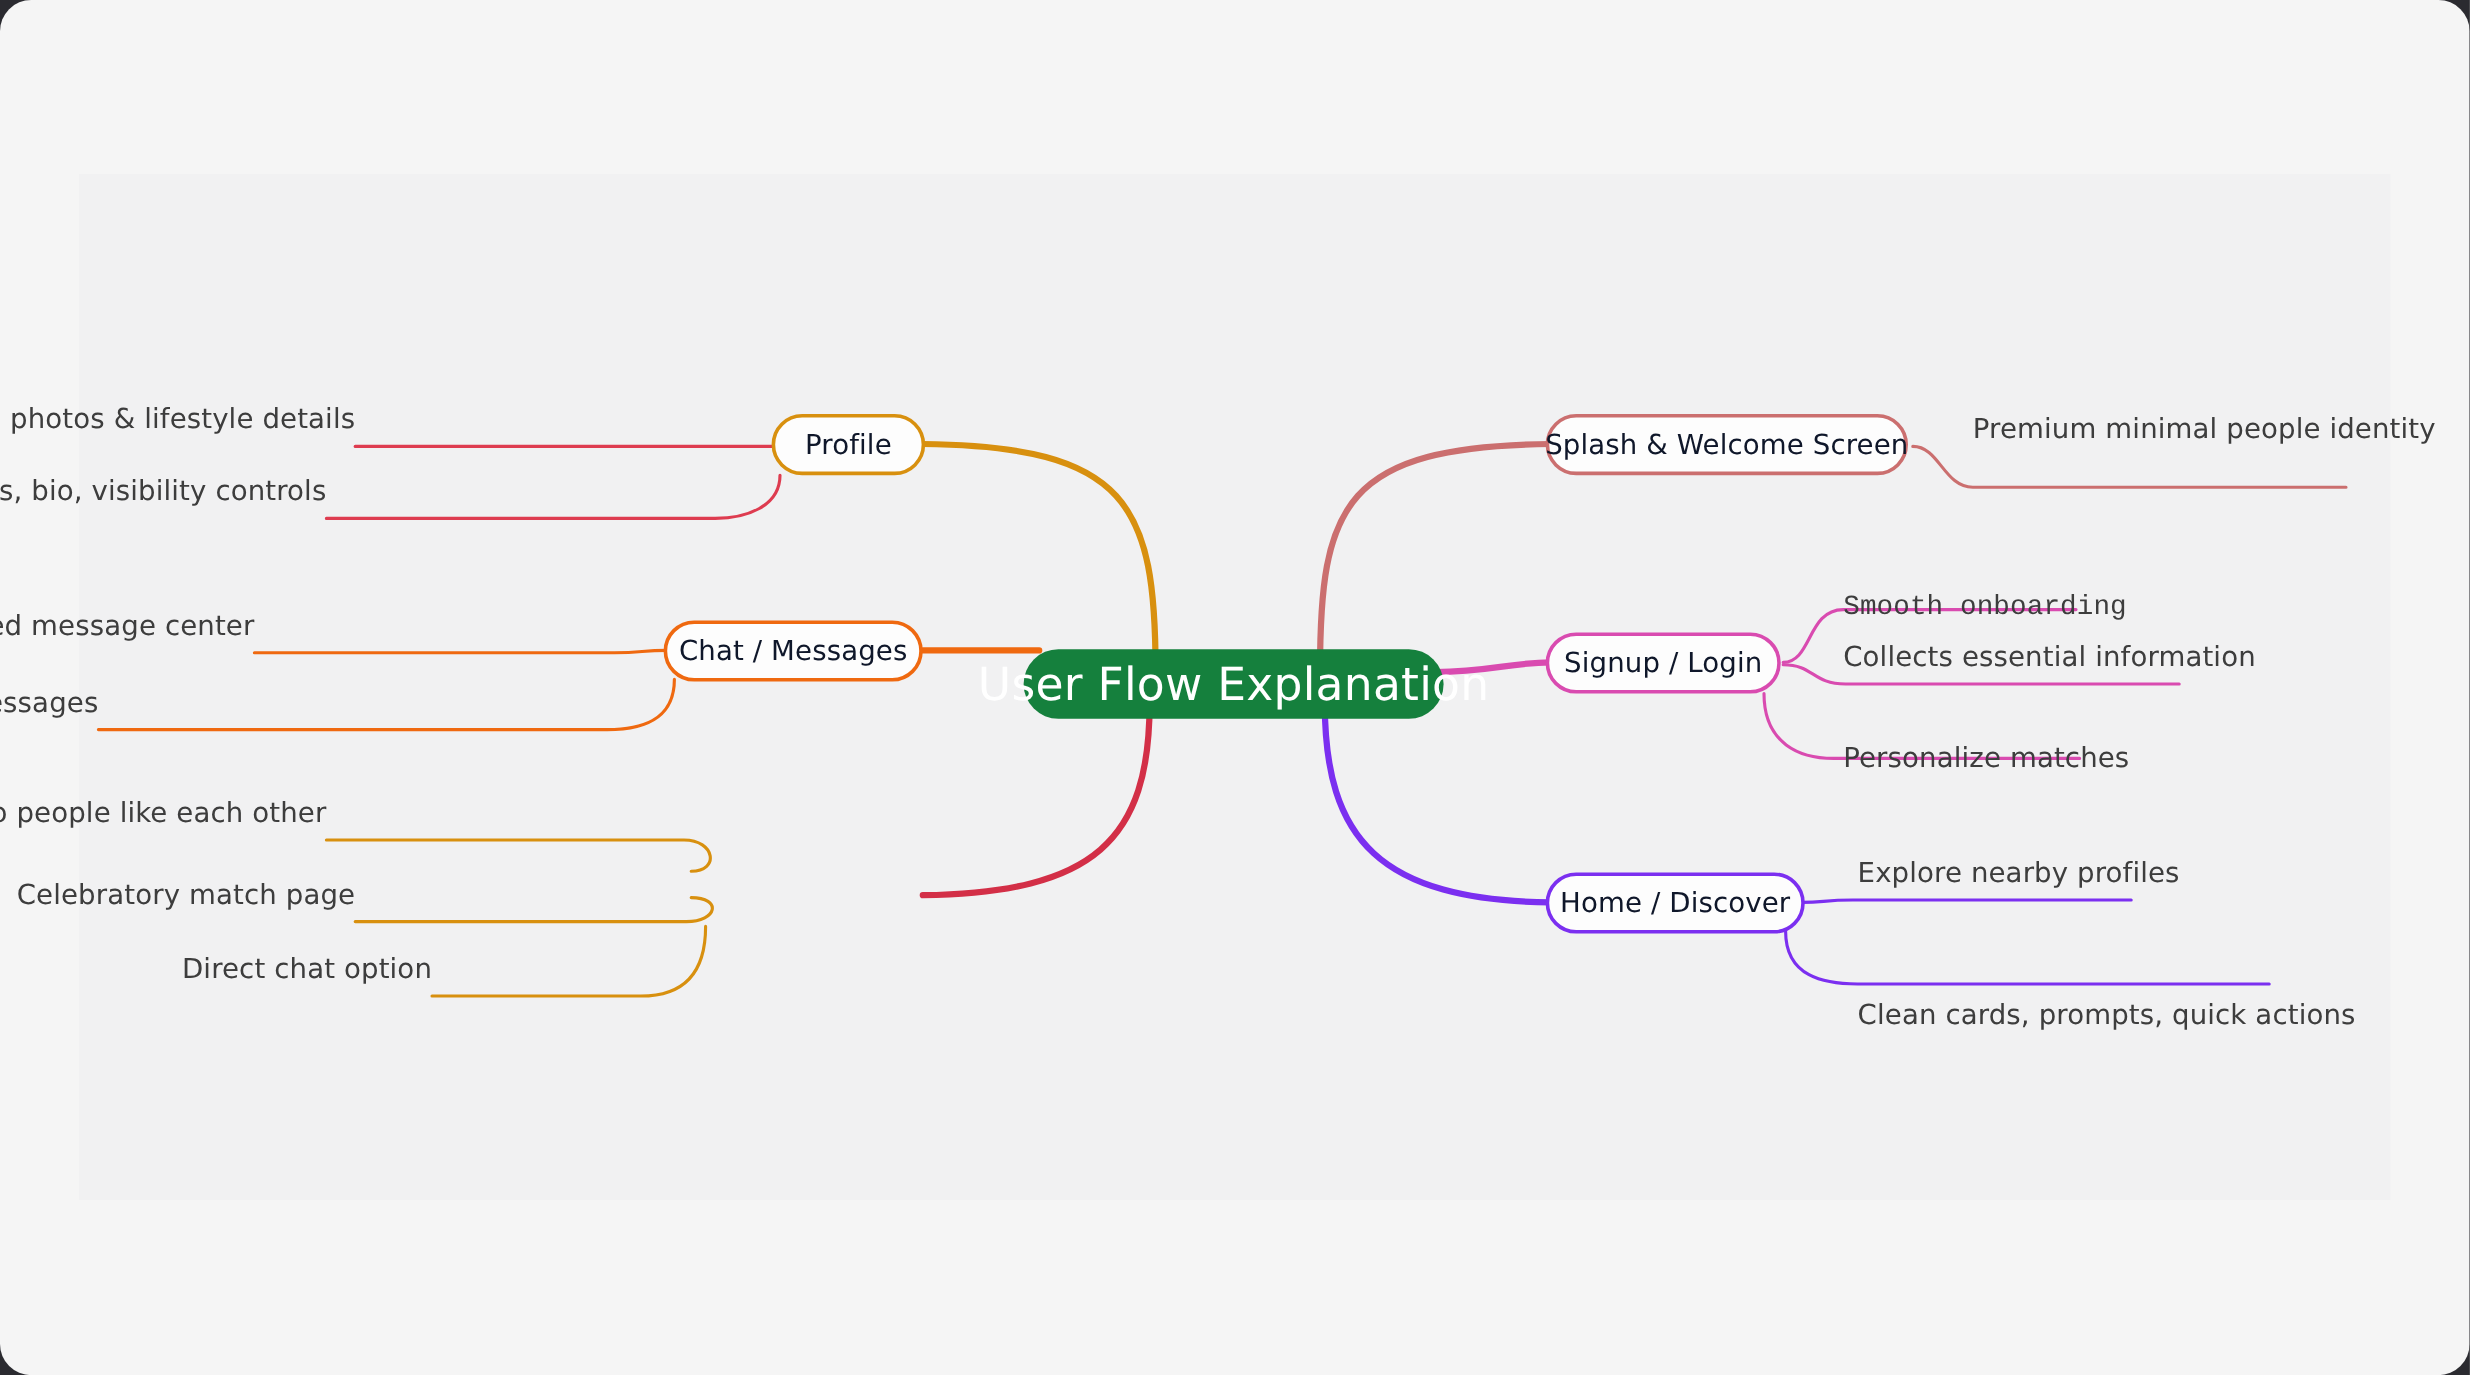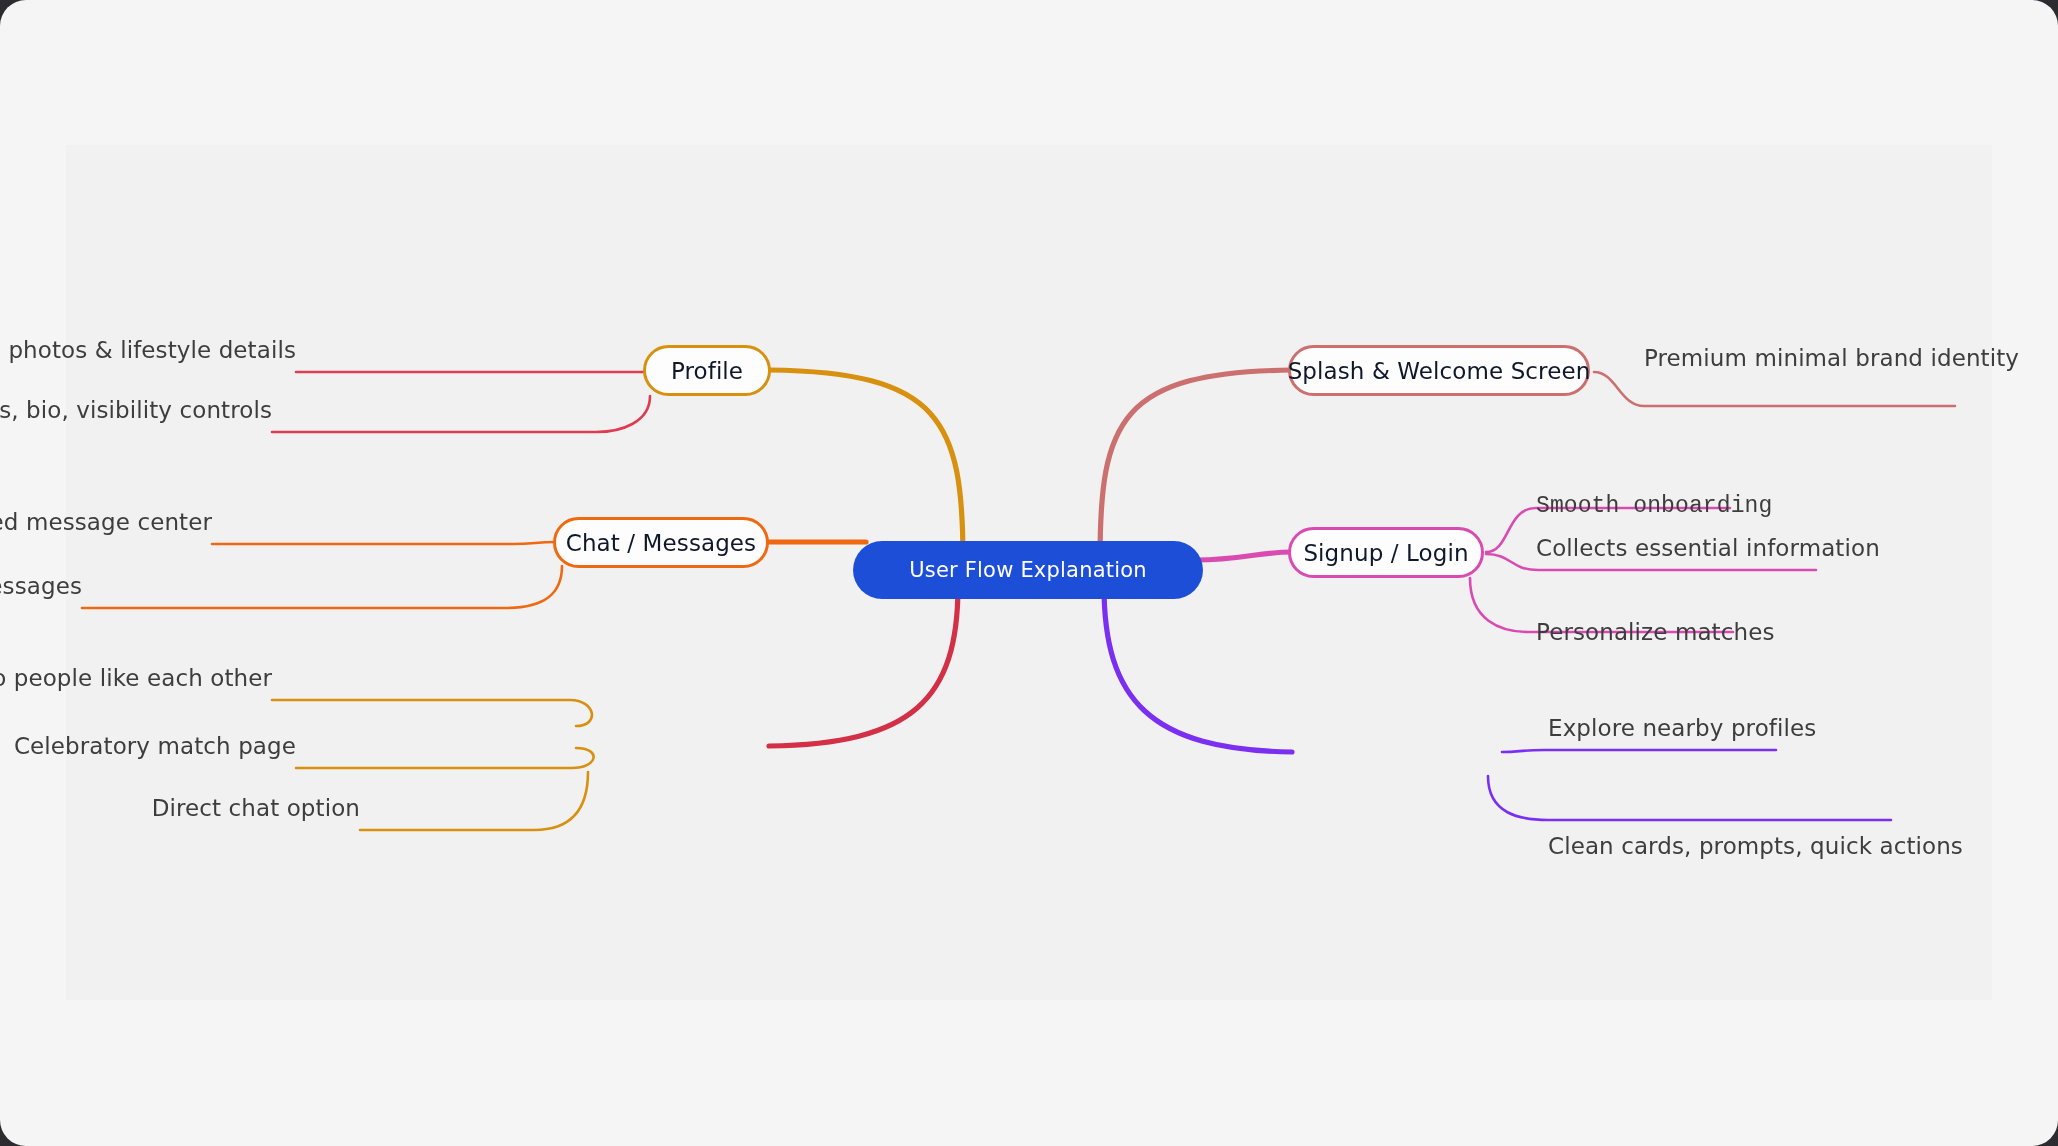--- a/index.html
+++ b/index.html
@@ -54,28 +54,28 @@
     display: flex;
     align-items: center;
     justify-content: center;
     white-space: nowrap;
     color: #0f172a;
     letter-spacing: 0.1px;
   }
   .root-node {
     position: absolute;
     box-sizing: border-box;
-    background: #1d4ed8;
+    background: #15803d;
     border-radius: 999px;
     display: flex;
     align-items: center;
     justify-content: center;
     white-space: nowrap;
     color: #ffffff;
-    font-size: 21px;
+    font-size: 38px;
     letter-spacing: 0.2px;
   }
   .branch-node {
     font-size: 23px;
   }
   .leaf-label {
     position: absolute;
     white-space: nowrap;
     color: #3d3d3d;
     font-size: 23px;
@@ -133,27 +133,28 @@
 
       <path d="M 588,772 C 588,820 560,830 534,830 L 360,830" fill="none" stroke="#d8900f" stroke-width="2.6" stroke-linecap="round"></path>
     </svg>
 
     <div class="root-node" style="left:853px; top:541px; width:350px; height:58px;">User Flow Explanation</div>
 
     <div class="node branch-node" style="left:1288px; top:527px; width:196px; height:51px; border-color:#d94bb0;">Signup / Login</div>
 
     <div class="node branch-node" style="left:1288px; top:345px; width:302px; height:51px; border-color:#cb6f6f;">Splash &amp; Welcome Screen</div>
 
+    <div class="node branch-node" style="left:1288px; top:727px; width:216px; height:51px; border-color:#7b2ff0;">Home / Discover</div>
 
     <div class="node branch-node" style="left:643px; top:345px; width:128px; height:51px; border-color:#d8900f;">Profile</div>
 
     <div class="node branch-node" style="left:553px; top:517px; width:216px; height:51px; border-color:#ef6910;">Chat / Messages</div>
 
 
-    <div class="leaf-label right" style="left:1644px; top:370px; transform:translateY(-100%);">Premium minimal brand identity</div>
+    <div class="leaf-label right" style="left:1644px; top:370px; transform:translateY(-100%);">Premium minimal people identity</div>
 
     <div class="leaf-label right" style="left:1536px; top:518px; transform:translateY(-100%);font-family:Liberation Mono, monospace;">Smooth onboarding</div>
 
     <div class="leaf-label right" style="left:1536px; top:560px; transform:translateY(-100%);">Collects essential information</div>
 
     <div class="leaf-label right" style="left:1536px; top:644px; transform:translateY(-100%);">Personalize matches</div>
 
     <div class="leaf-label right" style="left:1548px; top:740px; transform:translateY(-100%);">Explore nearby profiles</div>
 
     <div class="leaf-label right" style="left:1548px; top:810px; transform:translateY(-100%);margin-top:48px;">Clean cards, prompts, quick actions</div>

